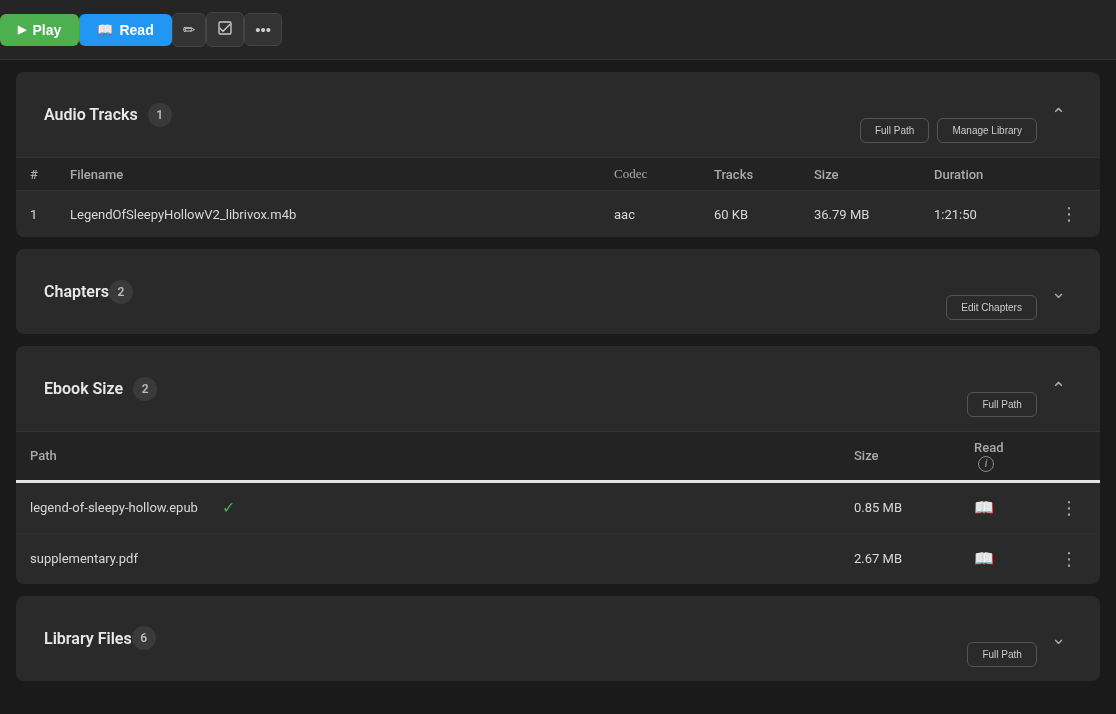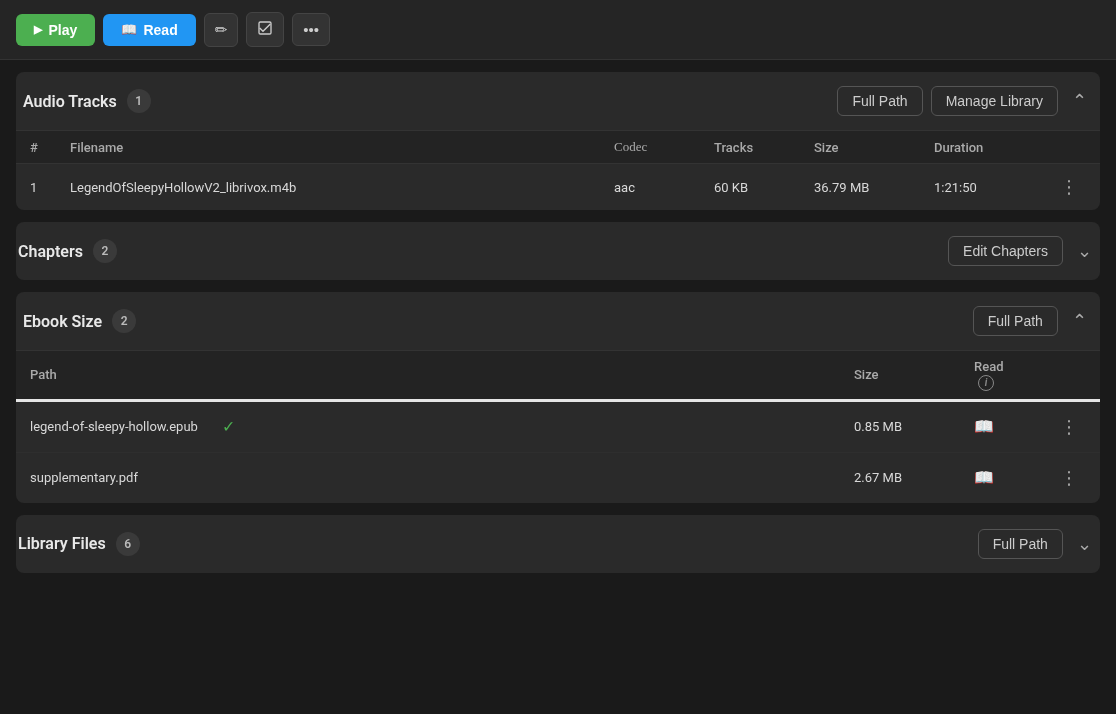--- a/index.html
+++ b/index.html
@@ -8,24 +8,23 @@
       color: #e0e0e0;
       font-family: -apple-system, BlinkMacSystemFont, 'Segoe UI', Roboto, sans-serif;
       font-size: 14px;
       width: 1116px;
       min-height: 714px;
     }
 
     
     .toolbar {
       background: #252525;
-      padding: 12px 16px;
-      display: flex;
-      align-items: center;
-      gap: 8px;
+      padding: 12px 0;
+      display: flex;
+      align-items: center;
       border-bottom: 1px solid #333;
     }
 
     .btn-play {
       background: #4CAF50;
       color: white;
       border: none;
       border-radius: 6px;
       padding: 8px 18px;
       font-size: 14px;
@@ -80,21 +79,21 @@
 
     .section {
       background: #2a2a2a;
       border-radius: 8px;
       overflow: hidden;
     }
 
     .section-header {
       display: flex;
       align-items: center;
-      padding: 14px 7px;
+      padding: 14px 28px;
       gap: 10px;
       border-bottom: 1px solid #333;
     }
 
     .section-title {
       font-size: 16px;
       font-weight: 600;
       color: #e8e8e8;
     }
 
@@ -117,22 +116,23 @@
       align-items: center;
       gap: 8px;
     }
 
     .btn-outline {
       background: transparent;
       color: #ccc;
       border: 1px solid #555;
       border-radius: 6px;
       padding: 6px 14px;
-      font-size: 14px;
-      cursor: pointer;
+      font-size: 10px;
+      cursor: pointer;
+      margin-top: 32px;
     }
 
     .chevron-btn {
       background: transparent;
       border: none;
       color: #aaa;
       font-size: 18px;
       cursor: pointer;
       padding: 2px 6px;
     }
@@ -251,22 +251,21 @@
       color: #888;
       margin-left: 4px;
       font-style: italic;
       font-weight: bold;
     }
 
     
     .section-header-no-border {
       display: flex;
       align-items: center;
-      padding: 14px 2px;
-      gap: 10px;
+      padding: 14px 28px;
     }
   </style>
 </head>
 <body>
 
 <div class="toolbar">
   <button class="btn-play">Play</button>
   <button class="btn-read">Read</button>
   <button class="icon-btn">
     <span>✏</span>

